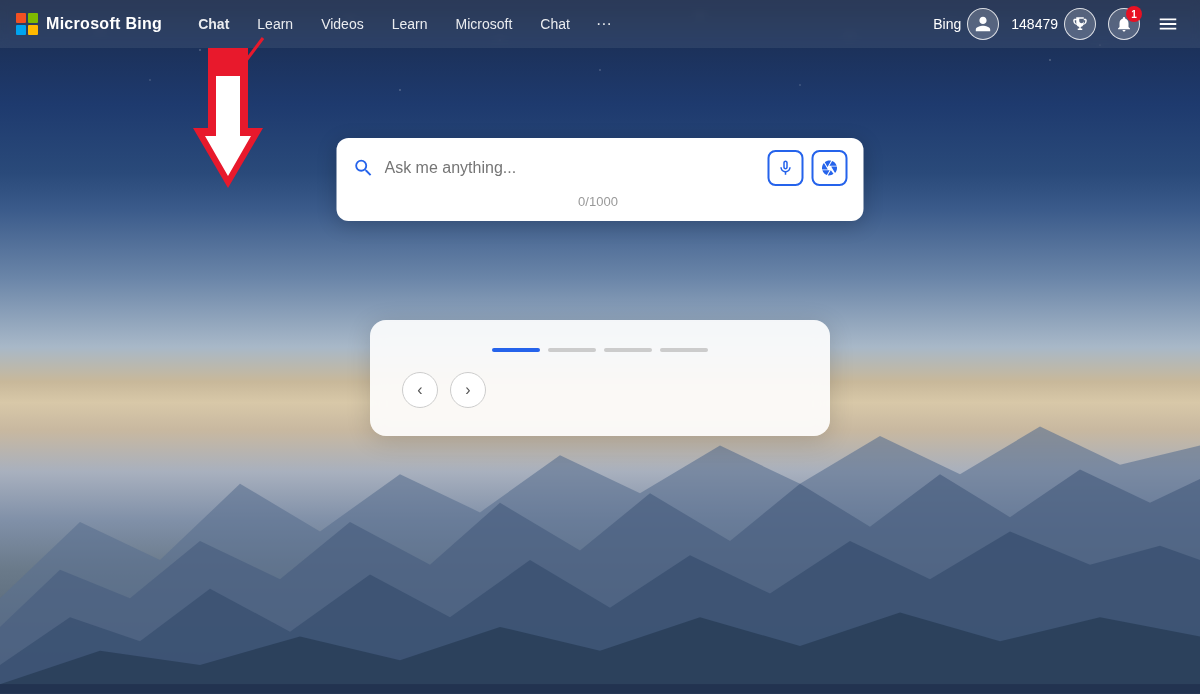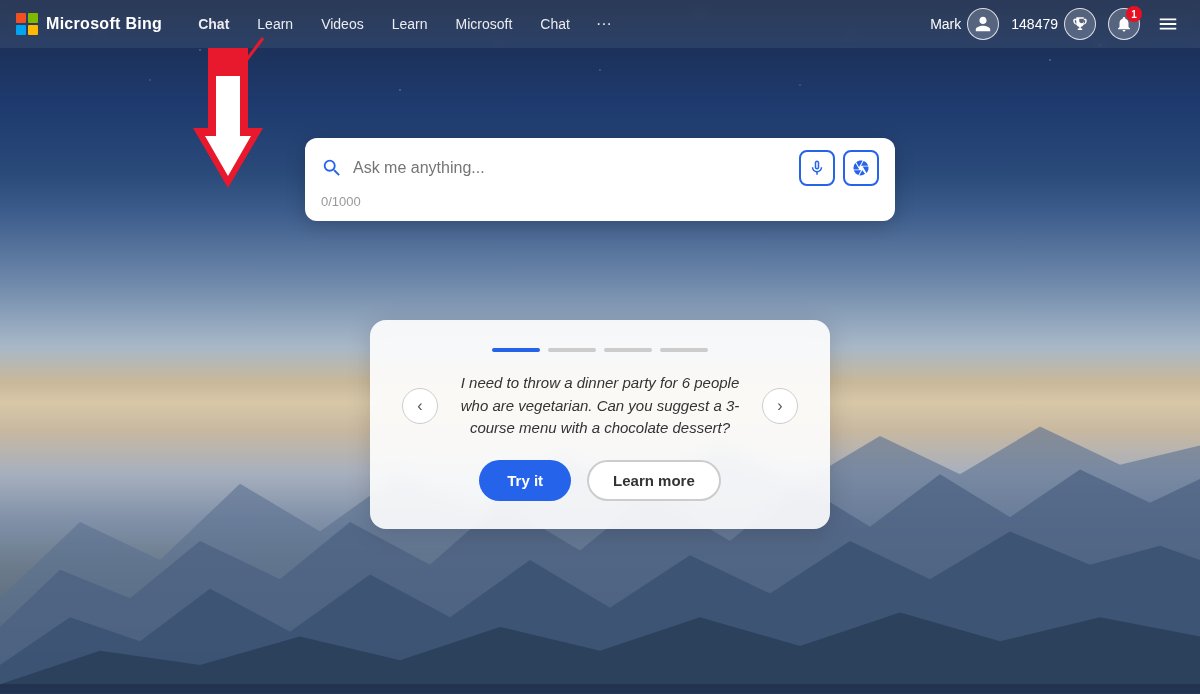--- a/index.html
+++ b/index.html
@@ -240,21 +240,21 @@
       width: 130px;
       height: 180px;
     }
 
     
     .search-container {
       position: absolute;
       top: 138px;
       left: 50%;
       transform: translateX(-50%);
-      width: 590px;
+      width: 527px;
       z-index: 10;
     }
 
     .search-box {
       background: white;
       border-radius: 12px;
       padding: 12px 16px;
       box-shadow: 0 4px 20px rgba(0,0,0,0.2);
     }
 
@@ -293,21 +293,21 @@
       border: 2px solid #2563eb;
       display: flex;
       align-items: center;
       justify-content: center;
       cursor: pointer;
       color: #2563eb;
       background: transparent;
     }
 
     .char-count {
-      text-align: left;
+      text-align: center;
       font-size: 13px;
       color: #999;
       margin-top: 8px;
       padding-right: 4px;
     }
 
     
     .suggestion-card {
       position: absolute;
       top: 320px;
@@ -430,21 +430,21 @@
     <a class="nav-link">Learn</a>
     <a class="nav-link">Videos</a>
     <a class="nav-link">Learn</a>
     <a class="nav-link">Microsoft</a>
     <a class="nav-link">Chat</a>
     <span class="nav-more">···</span>
   </div>
 
   <div class="nav-right">
     <div class="user-section">
-      <span>Mark</span>
+      <span>Bing</span>
       <div class="user-avatar">
         <svg viewBox="0 0 24 24">
           <path d="M12 12c2.7 0 4.8-2.1 4.8-4.8S14.7 2.4 12 2.4 7.2 4.5 7.2 7.2 9.3 12 12 12zm0 2.4c-3.2 0-9.6 1.6-9.6 4.8v2.4h19.2v-2.4c0-3.2-6.4-4.8-9.6-4.8z"></path>
         </svg>
       </div>
     </div>
 
     <div class="points-section">
       <span>148479</span>
       <div class="trophy-badge">
@@ -509,21 +509,16 @@
 <div class="suggestion-card">
   <div class="progress-dots">
     <div class="progress-dot" style="width:48px; background:#2563eb;"></div>
     <div class="progress-dot" style="width:48px; background:#ccc;"></div>
     <div class="progress-dot" style="width:48px; background:#ccc;"></div>
     <div class="progress-dot" style="width:48px; background:#ccc;"></div>
   </div>
 
   <div class="suggestion-nav">
     <button class="nav-arrow">‹</button>
-    <p class="suggestion-text">I need to throw a dinner party for 6 people who are vegetarian. Can you suggest a 3-course menu with a chocolate dessert?</p>
     <button class="nav-arrow">›</button>
   </div>
 
-  <div class="suggestion-buttons">
-    <button class="btn-try">Try it</button>
-    <button class="btn-learn">Learn more</button>
-  </div>
 </div>
 
 </body></html>

